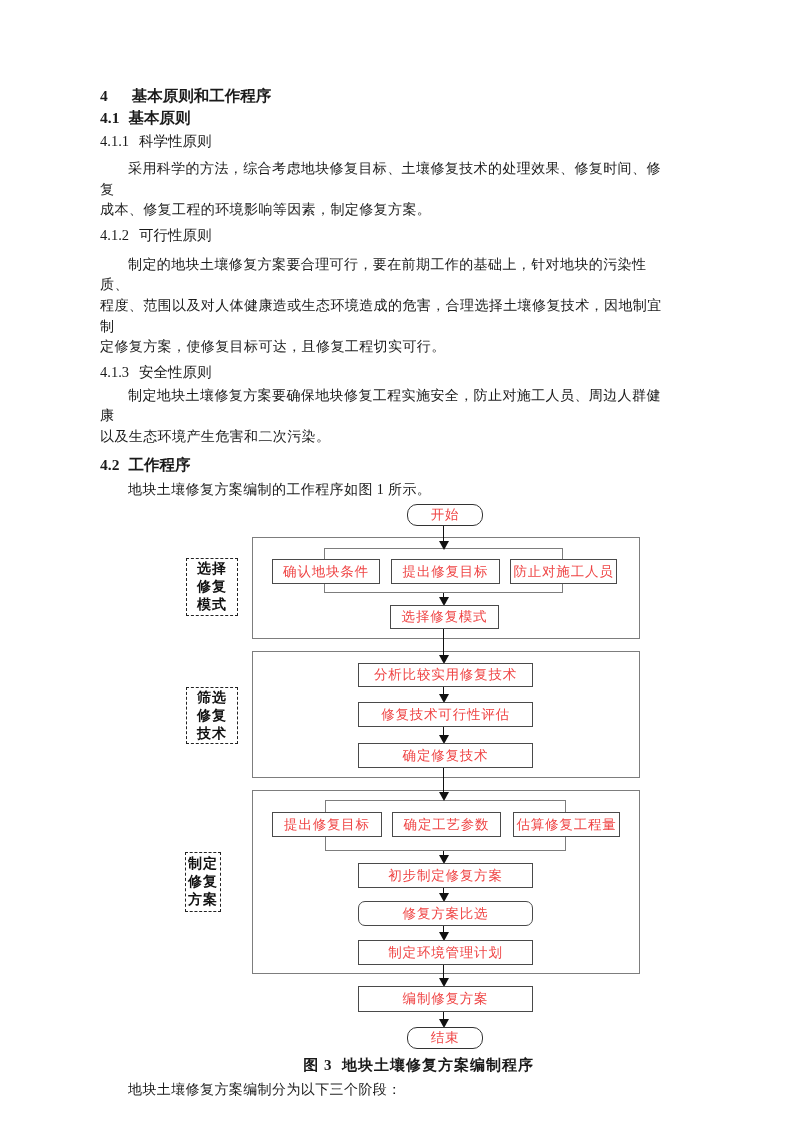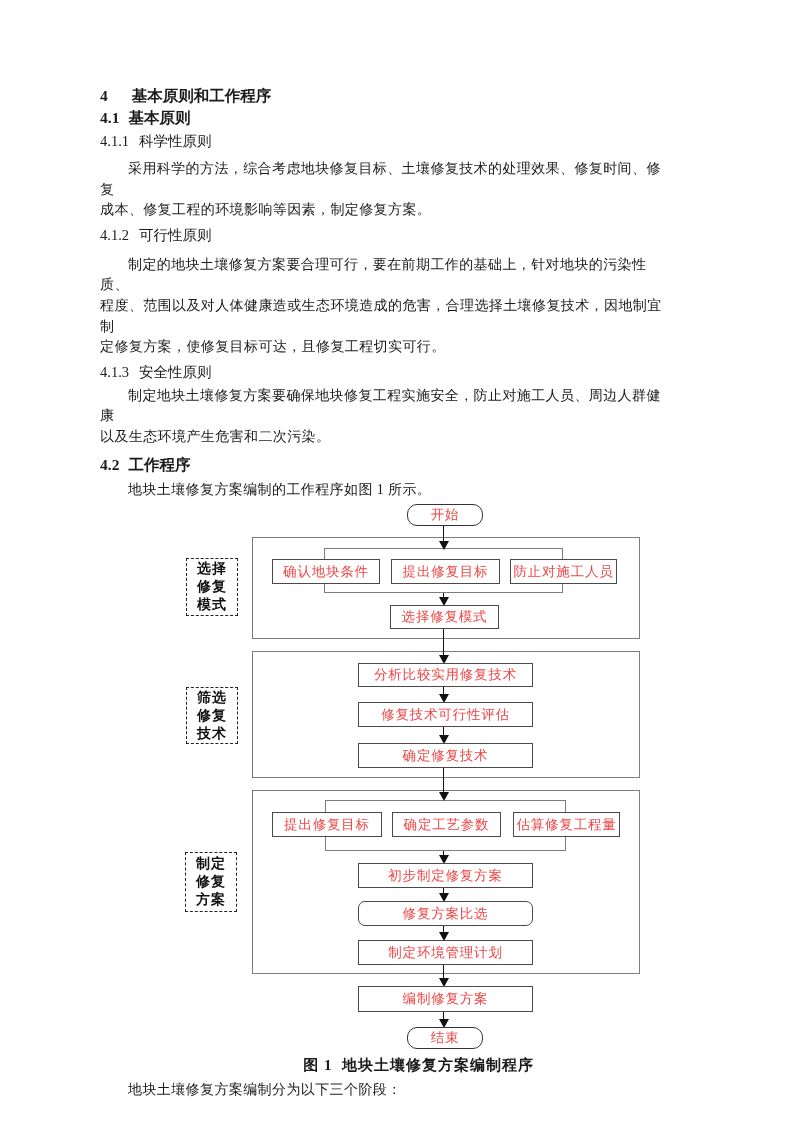--- a/index.html
+++ b/index.html
@@ -155,23 +155,23 @@
     <div class="node" style="left:258px; top:486px; width:175px; height:26px;">编制修复方案</div>
 
     <div class="node rounded" style="left:307px; top:527px; width:76px;  height:22px;">结束</div>
 
     <div class="dashedlab" style="left:86px; top:58px;  width:52px; height:58px;">
       <span>选择修复模式</span>
     </div>
     <div class="dashedlab" style="left:86px; top:187px; width:52px; height:57px;">
       <span>筛选修复技术</span>
     </div>
-    <div class="dashedlab" style="left:85px; top:352px; width:52px; height:60px;align-items:center;">
+    <div class="dashedlab" style="left:85px; top:352px; width:36px; height:60px;align-items:center;">
       <span>制定修复方案</span>
     </div>
 
   </div>
 
-  <div class="caption">图 1  地块土壤修复方案编制程序</div>
+  <div class="caption">图 3  地块土壤修复方案编制程序</div>
 
   <div class="body-line indent closing">地块土壤修复方案编制分为以下三个阶段：</div>
 
 </div>
 
 </body></html>

